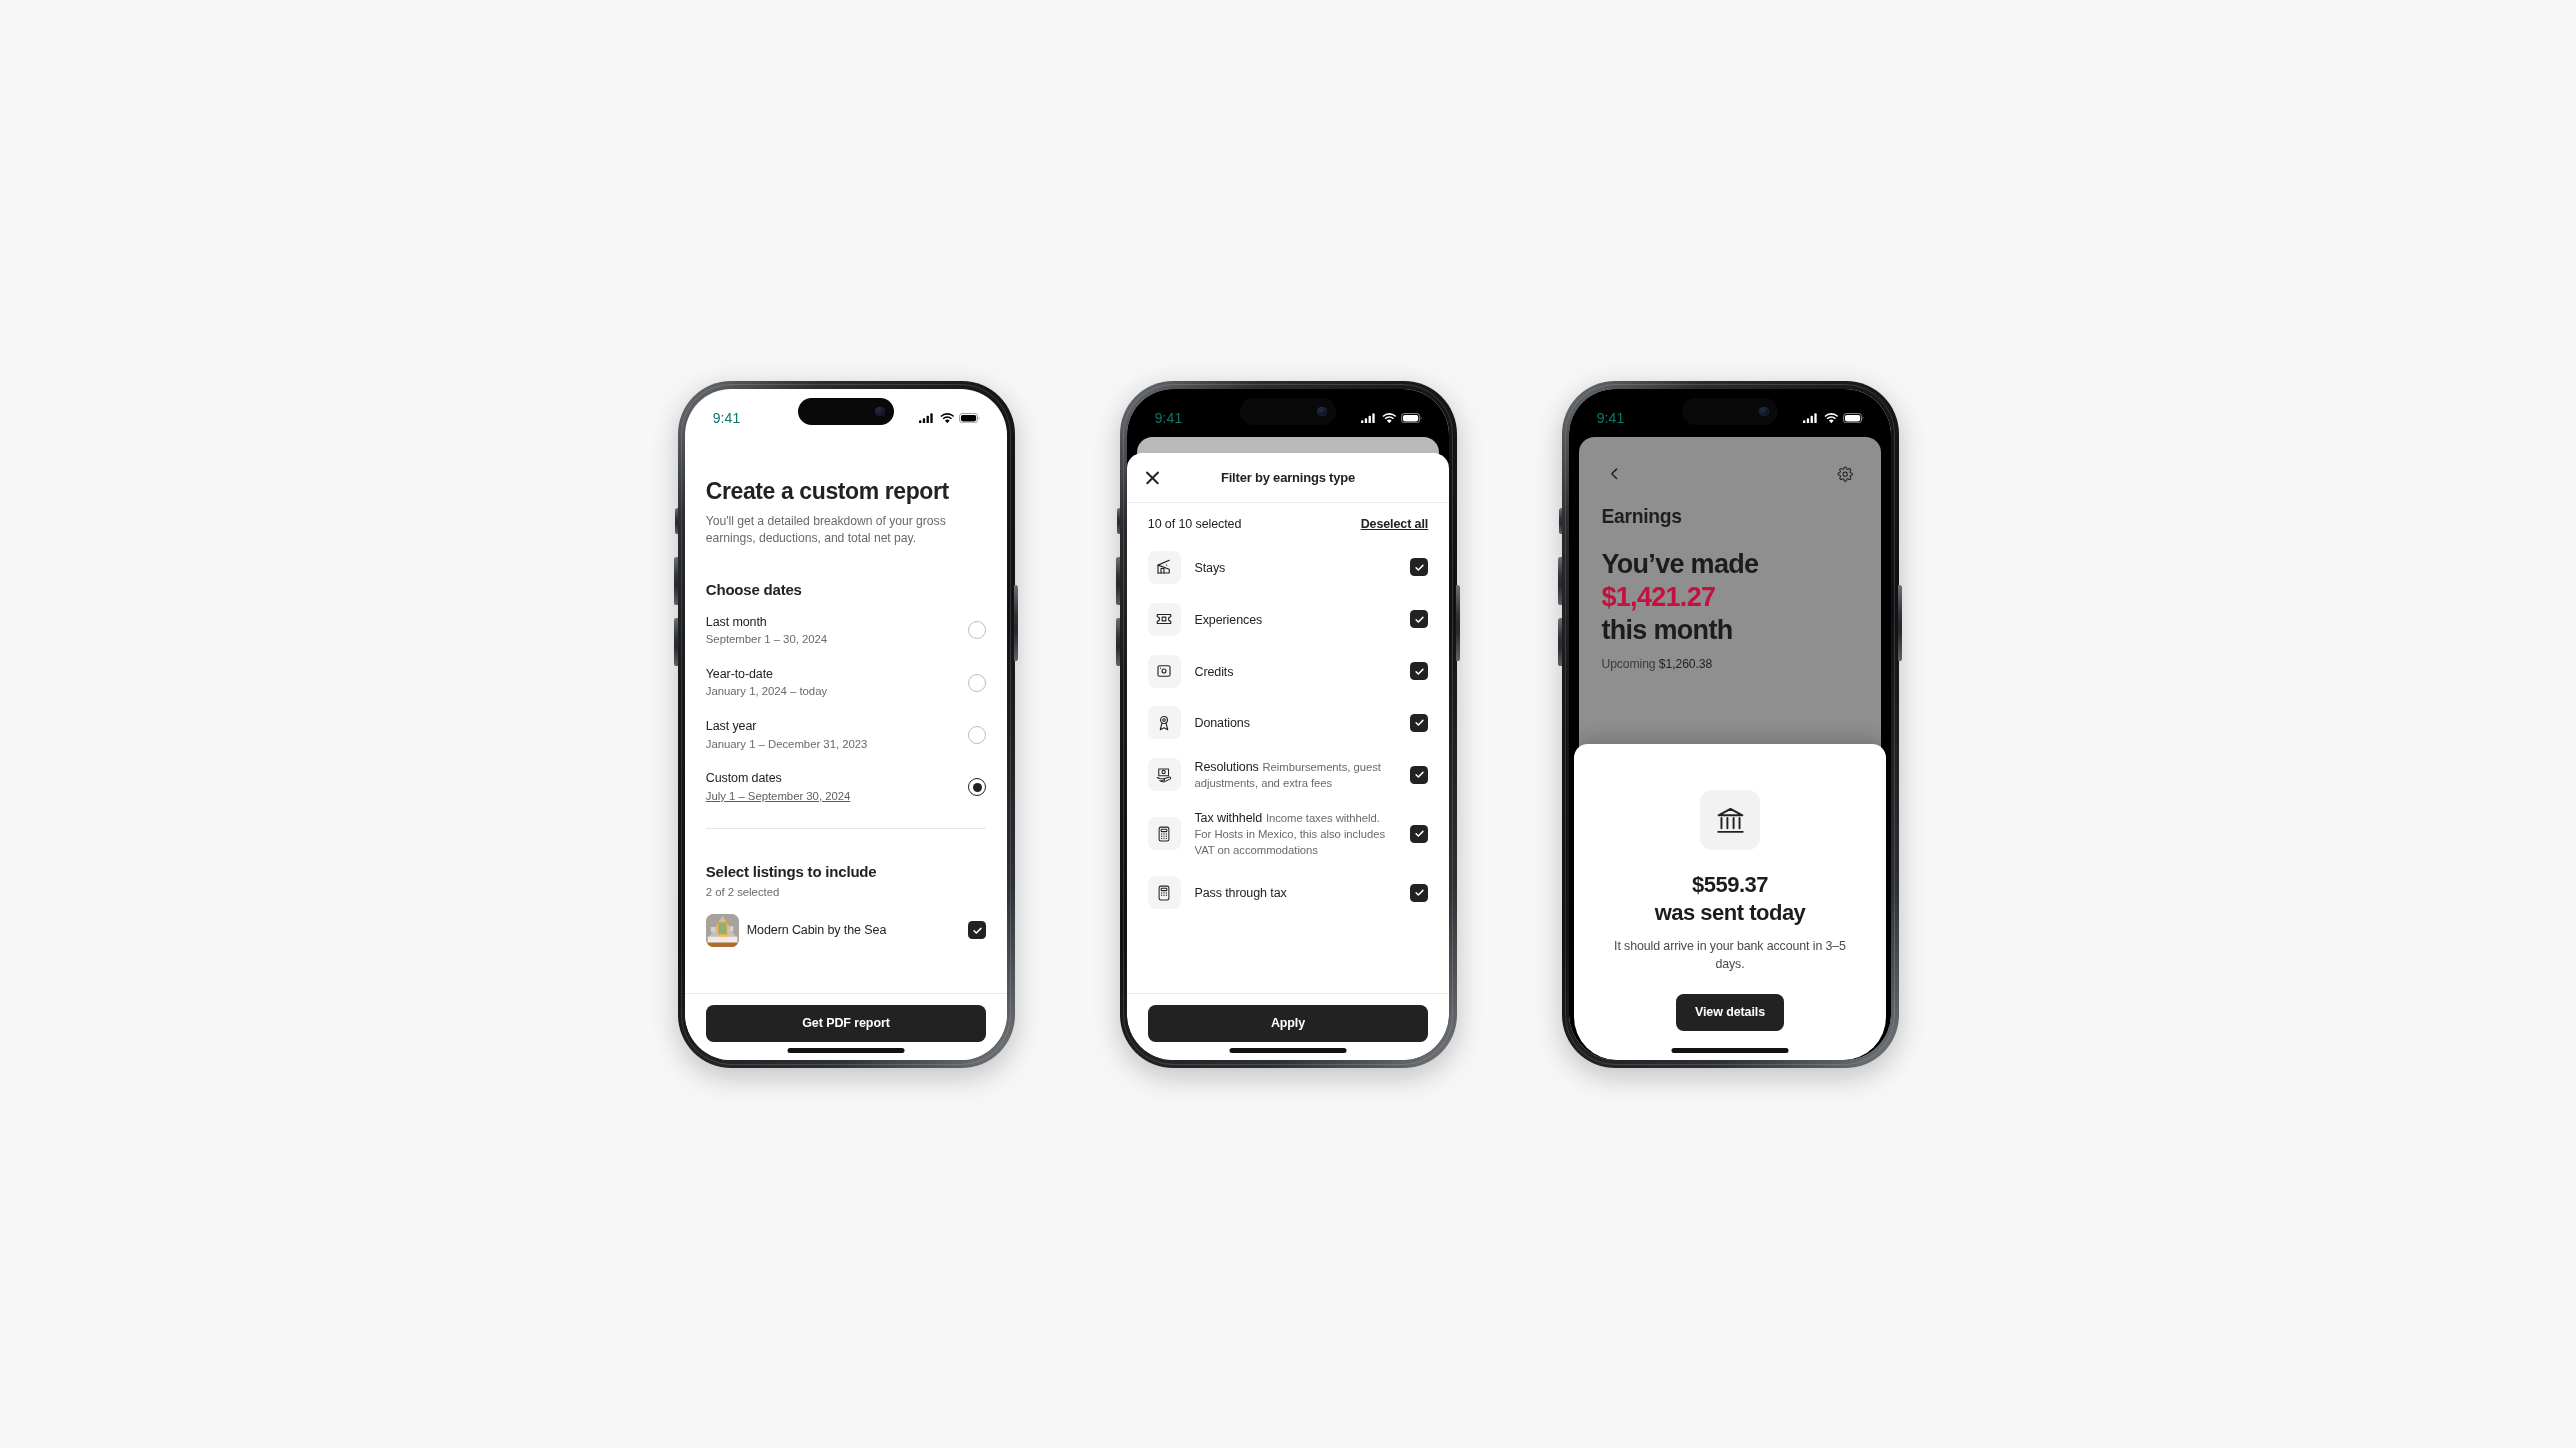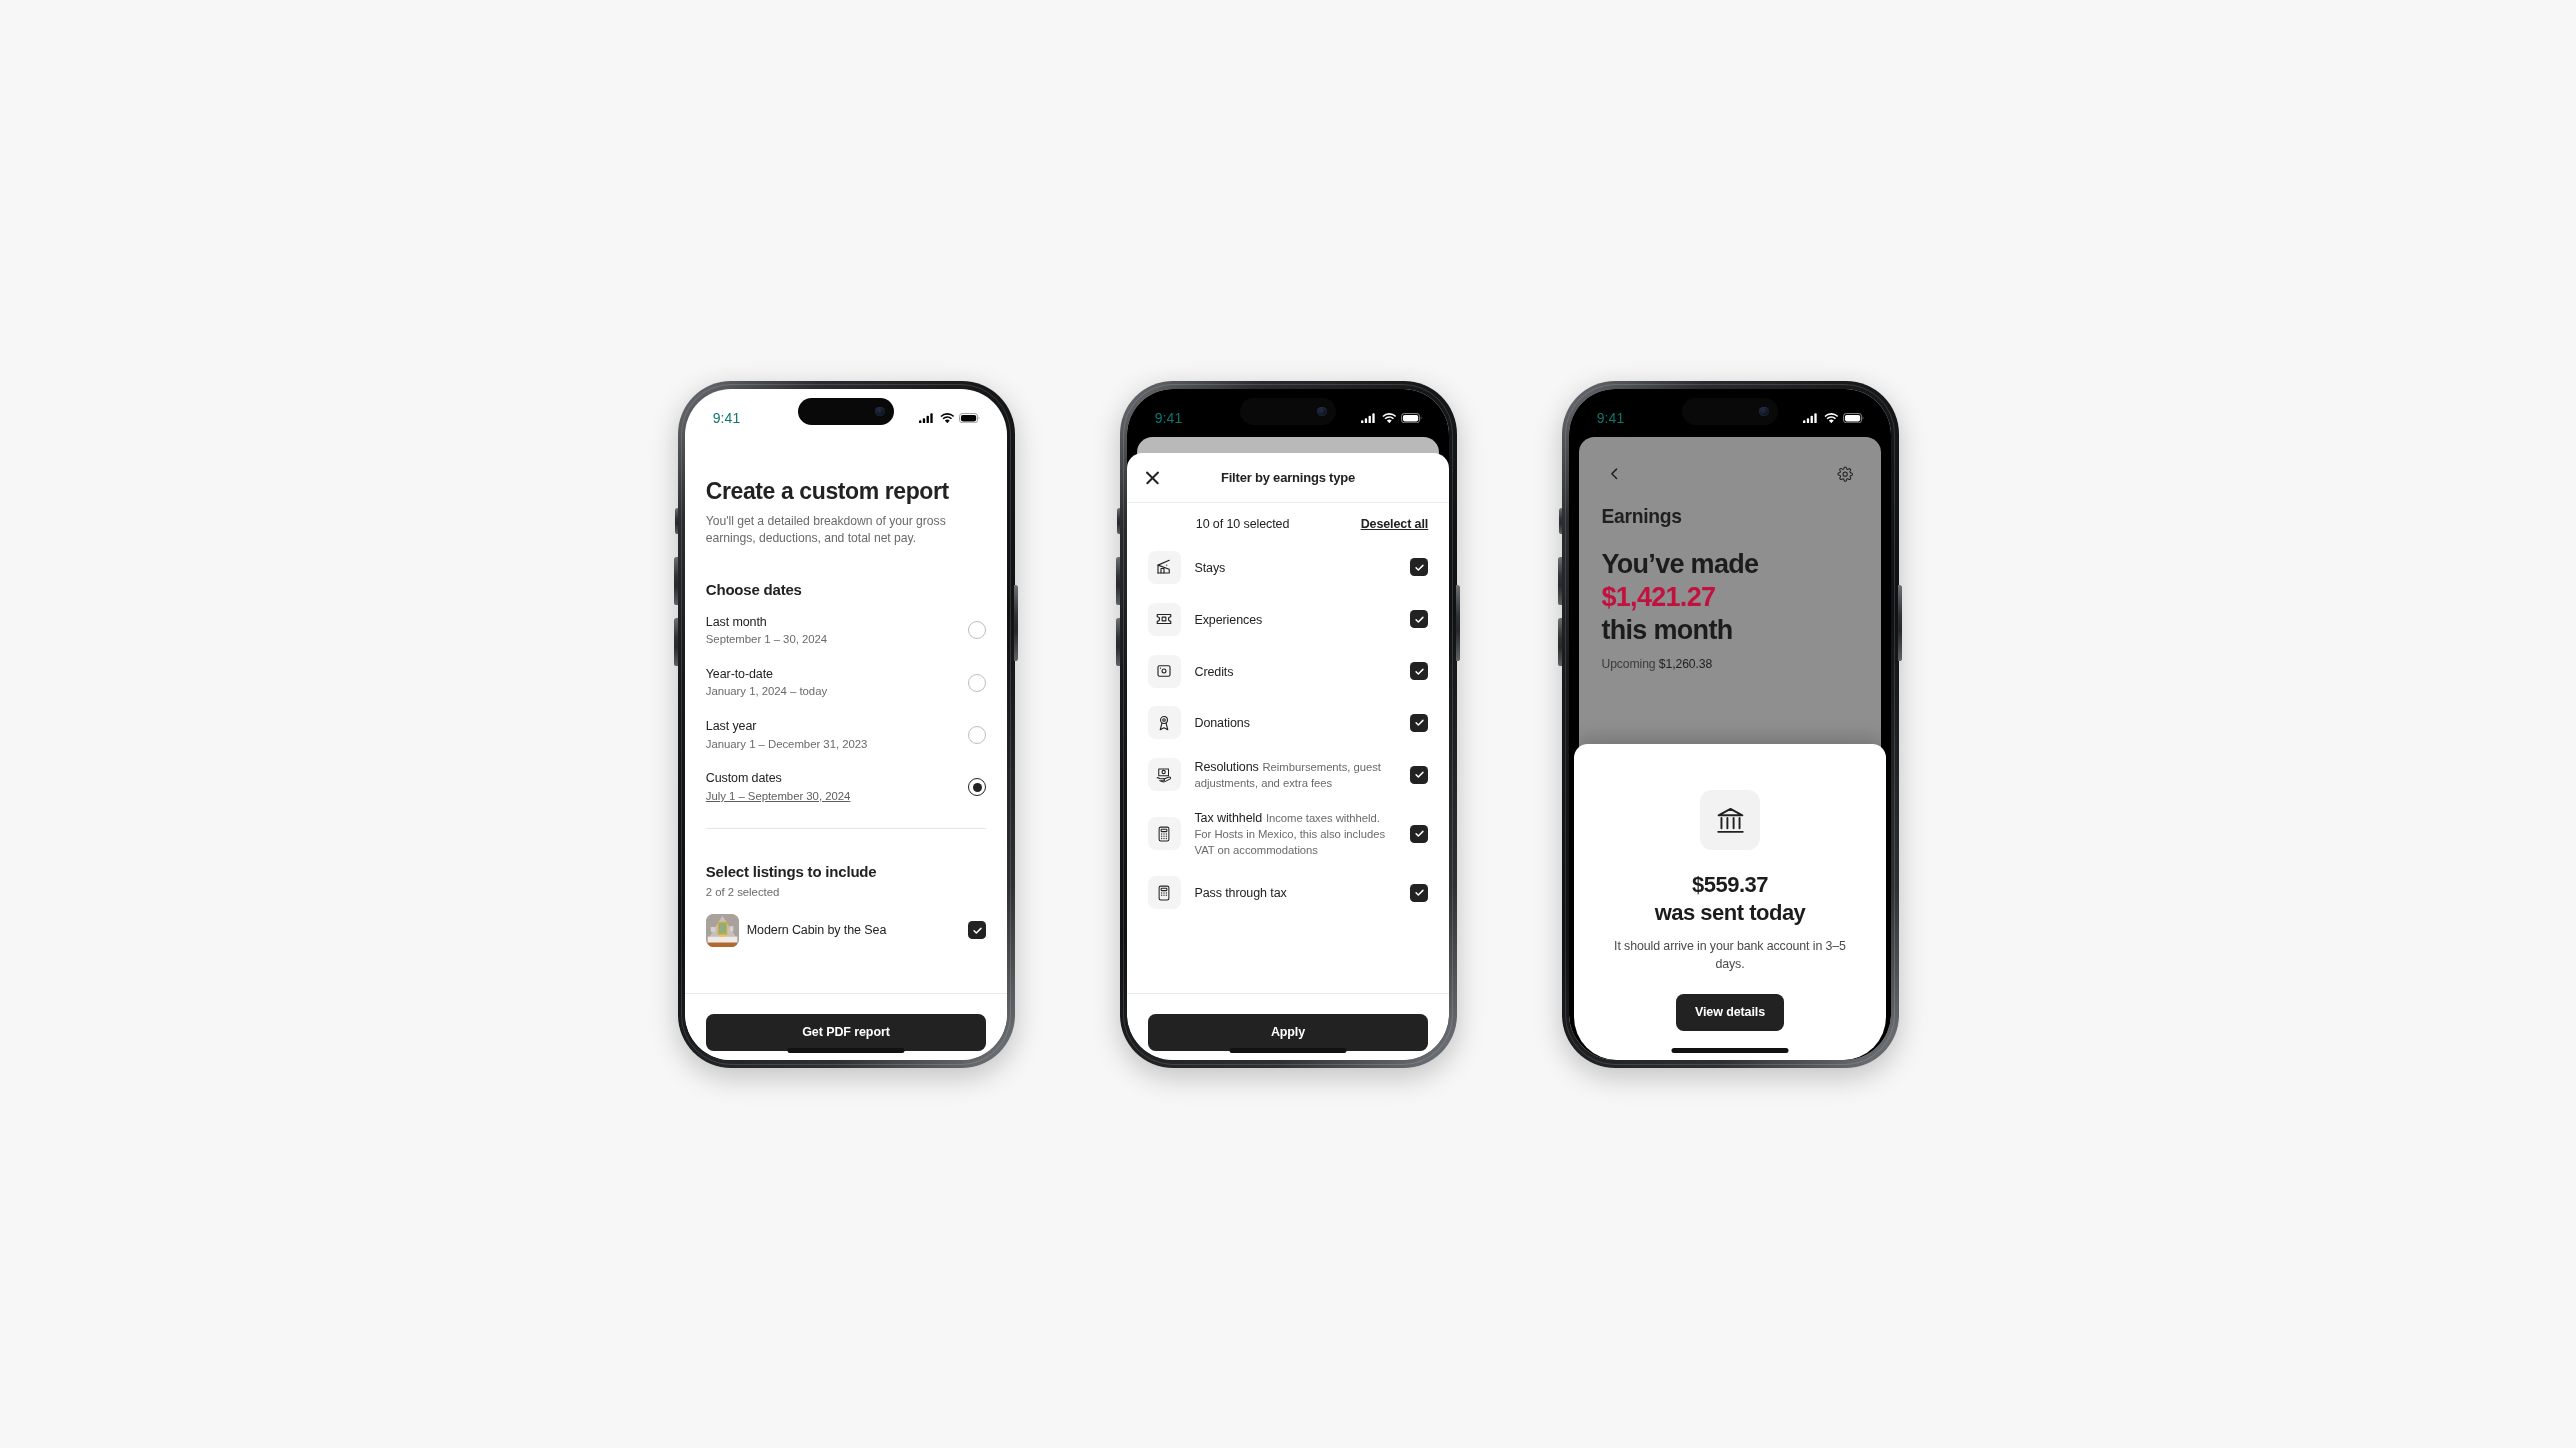--- a/index.html
+++ b/index.html
@@ -218,21 +218,21 @@
     display: flex; align-items: center; justify-content: center;
   }
   .cbox svg { width: 11px; height: 11px; }
   .footer-bar {
     position: absolute;
     left: 0; right: 0; bottom: 0;
     height: 67px;
     background: #fff;
     border-top: 0.9px solid #e9e9e9;
     display: flex;
-    align-items: center;
+    align-items: flex-start;
     justify-content: center;
     padding: 10.3px 20.6px 0;
     z-index: 50;
   }
   .cta {
     width: 100%;
     height: 37px;
     border-radius: 7.7px;
     background: #222222;
     color: #fff;
@@ -279,21 +279,20 @@
     font-weight: 700;
     color: #222;
     letter-spacing: -0.2px;
     pointer-events: none;
   }
   .selbar {
     display: flex;
     align-items: center;
     justify-content: space-between;
     padding: 14.6px 20.6px 10.3px;
-    margin-left: 48px;
   }
   .selbar-count { font-size: 12.5px; color: #222; letter-spacing: -0.1px;}
   .selbar-action {
     font-size: 12.5px;
     font-weight: 700;
     color: #222;
     text-decoration: underline;
     letter-spacing: -0.1px;
     cursor: pointer;
   }

